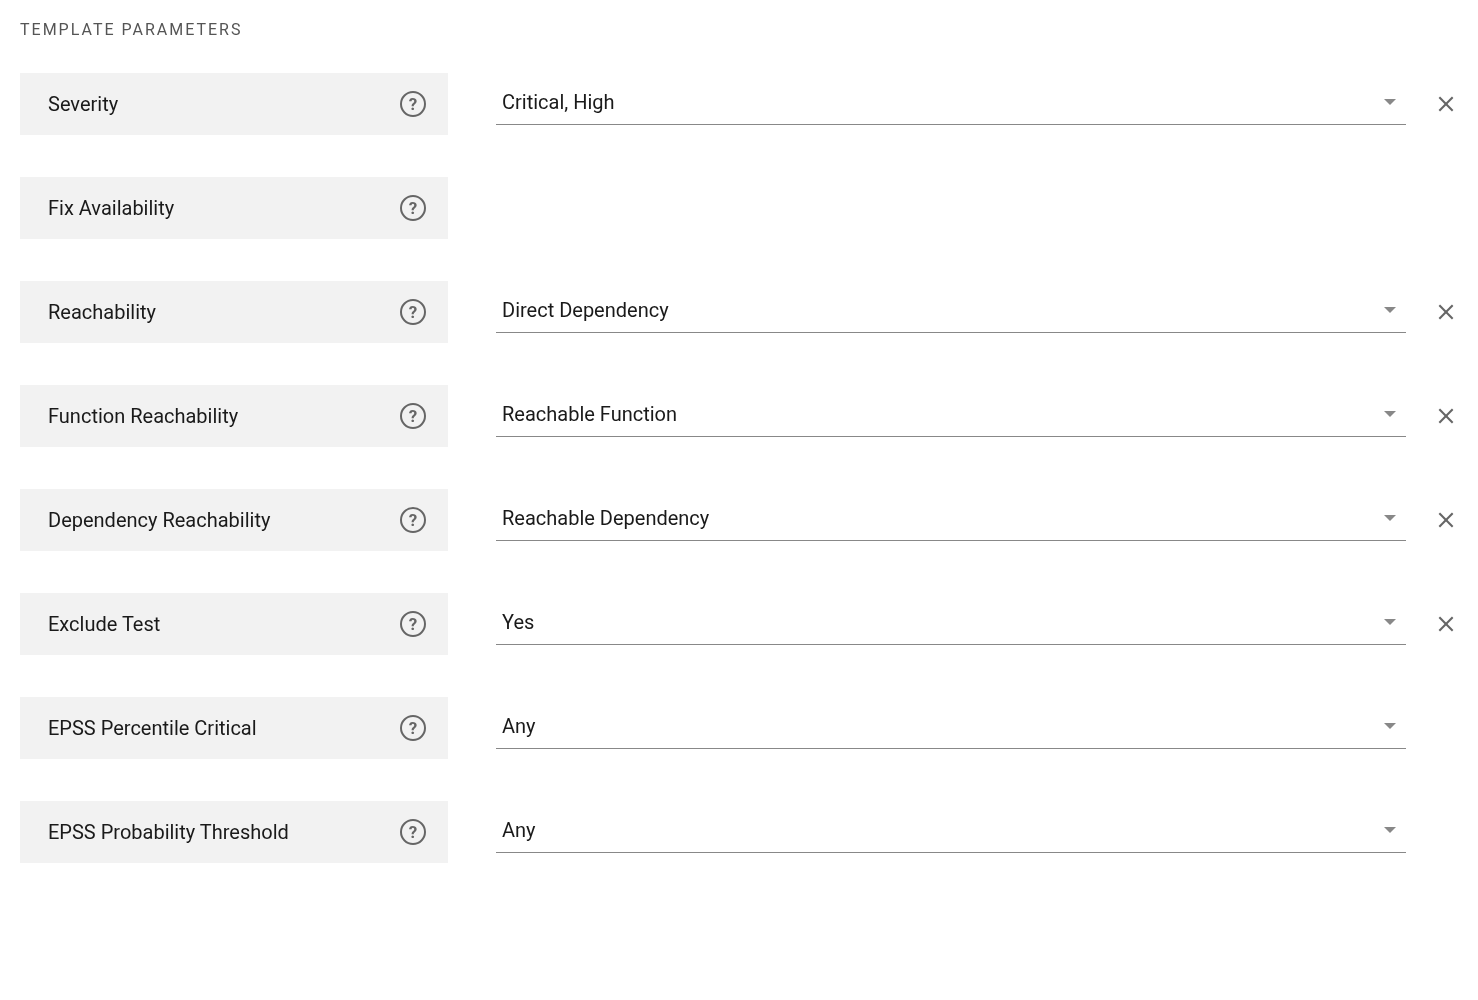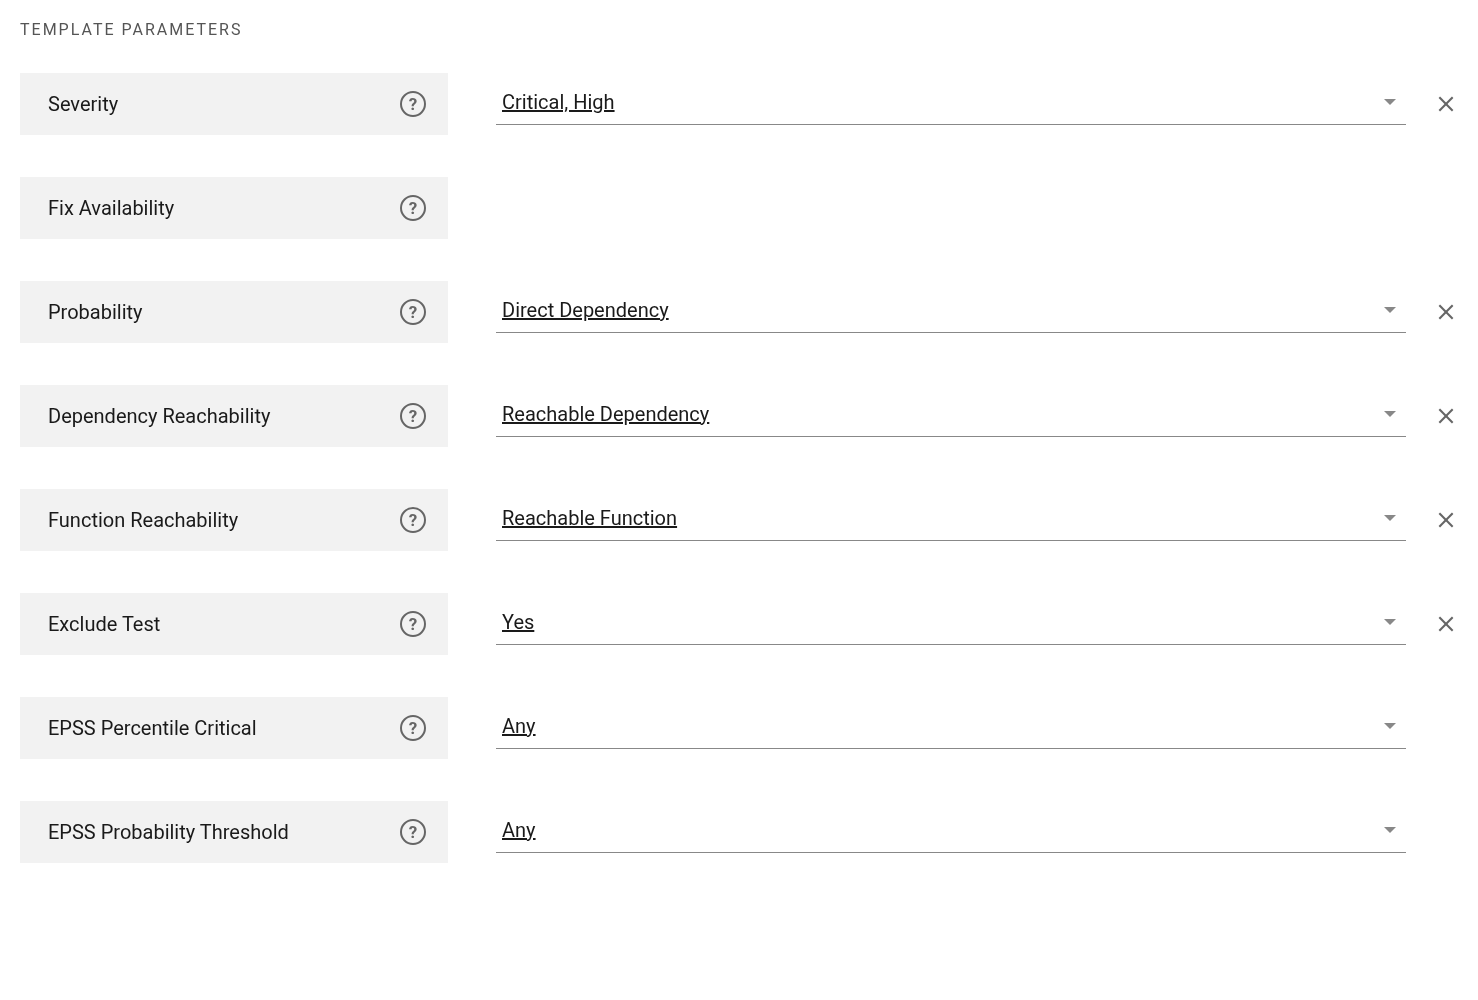--- a/index.html
+++ b/index.html
@@ -57,21 +57,20 @@
     display: flex;
     align-items: center;
     border-bottom: 1px solid #888;
     padding: 6px 6px 10px 6px;
     cursor: pointer;
   }
   .select-value {
     flex: 1;
     font-size: 20px;
     color: #1a1a1a;
-    text-decoration: underline;
   }
   .caret {
     width: 0; height: 0;
     border-left: 6px solid transparent;
     border-right: 6px solid transparent;
     border-top: 6px solid #888;
     margin-left: 12px;
     margin-right: 4px;
   }
   .clear-btn {
@@ -112,62 +111,62 @@
       </div>
     </div>
     <div class="param-row">
       <div class="param-label-cell">
         <span>Fix Availability</span>
         <span class="help-icon"></span>
       </div>
     </div>
     <div class="param-row">
       <div class="param-label-cell">
-        <span>Probability</span>
+        <span>Reachability</span>
         <span class="help-icon"></span>
       </div>
       <div class="param-value-cell">
         <div class="select-wrap">
           <span class="select-value">Direct Dependency</span>
           <span class="caret"></span>
         </div>
         <span class="clear-btn">
           <svg viewBox="0 0 24 24">
             <line x1="4" y1="4" x2="20" y2="20" stroke="currentColor" stroke-width="2.5"></line>
             <line x1="20" y1="4" x2="4" y2="20" stroke="currentColor" stroke-width="2.5"></line>
           </svg>
         </span>
       </div>
     </div>
     <div class="param-row">
       <div class="param-label-cell">
+        <span>Function Reachability</span>
+        <span class="help-icon"></span>
+      </div>
+      <div class="param-value-cell">
+        <div class="select-wrap">
+          <span class="select-value">Reachable Function</span>
+          <span class="caret"></span>
+        </div>
+        <span class="clear-btn">
+          <svg viewBox="0 0 24 24">
+            <line x1="4" y1="4" x2="20" y2="20" stroke="currentColor" stroke-width="2.5"></line>
+            <line x1="20" y1="4" x2="4" y2="20" stroke="currentColor" stroke-width="2.5"></line>
+          </svg>
+        </span>
+      </div>
+    </div>
+    <div class="param-row">
+      <div class="param-label-cell">
         <span>Dependency Reachability</span>
         <span class="help-icon"></span>
       </div>
       <div class="param-value-cell">
         <div class="select-wrap">
           <span class="select-value">Reachable Dependency</span>
-          <span class="caret"></span>
-        </div>
-        <span class="clear-btn">
-          <svg viewBox="0 0 24 24">
-            <line x1="4" y1="4" x2="20" y2="20" stroke="currentColor" stroke-width="2.5"></line>
-            <line x1="20" y1="4" x2="4" y2="20" stroke="currentColor" stroke-width="2.5"></line>
-          </svg>
-        </span>
-      </div>
-    </div>
-    <div class="param-row">
-      <div class="param-label-cell">
-        <span>Function Reachability</span>
-        <span class="help-icon"></span>
-      </div>
-      <div class="param-value-cell">
-        <div class="select-wrap">
-          <span class="select-value">Reachable Function</span>
           <span class="caret"></span>
         </div>
         <span class="clear-btn">
           <svg viewBox="0 0 24 24">
             <line x1="4" y1="4" x2="20" y2="20" stroke="currentColor" stroke-width="2.5"></line>
             <line x1="20" y1="4" x2="4" y2="20" stroke="currentColor" stroke-width="2.5"></line>
           </svg>
         </span>
       </div>
     </div>

